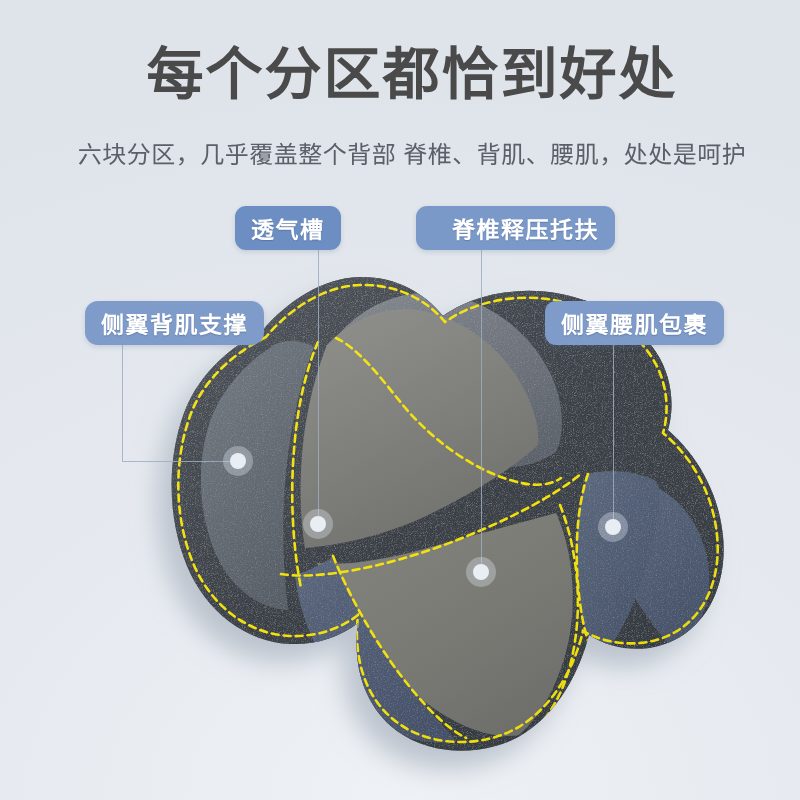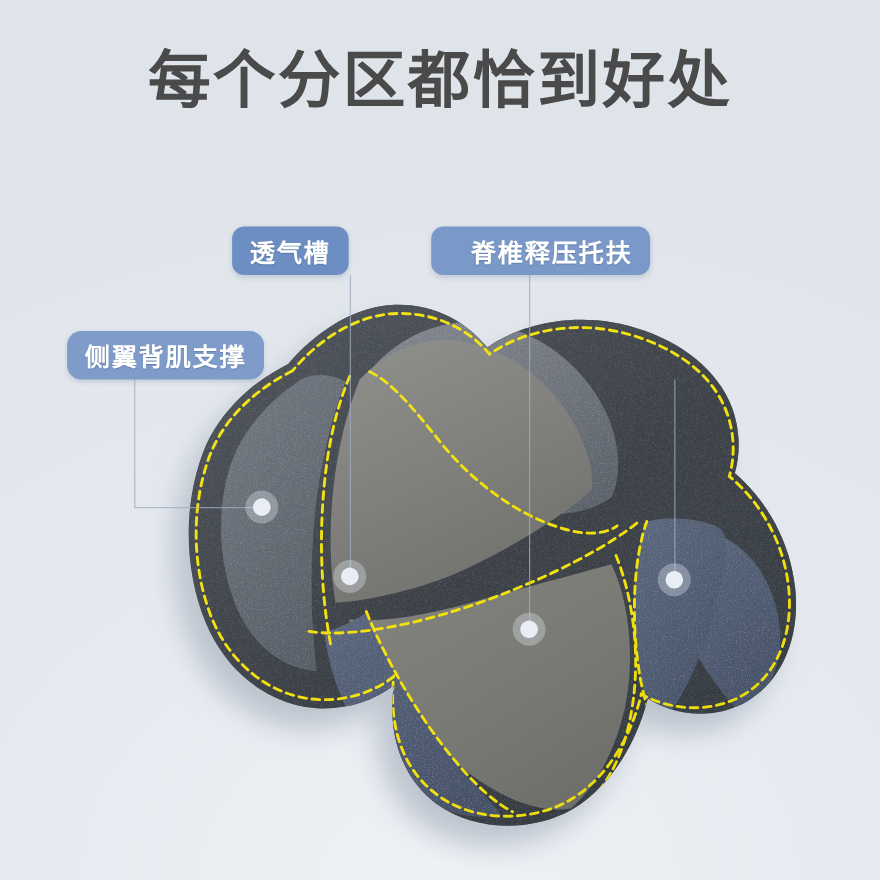--- a/index.html
+++ b/index.html
@@ -62,21 +62,21 @@
   .leader.v{width:1px;}
   .leader.h{height:1px;}
   .dot{
     position:absolute;width:16px;height:16px;border-radius:50%;
     background:#e9eef4;
     box-shadow:0 0 0 7px rgba(225,233,242,.35);
   }
 
   
   #art{position:absolute;left:0;top:0;width:800px;height:800px;}
-  .nosel{user-select:none;}
+  .nosel{user-select:none;margin-left:24px;}
 </style>
 </head>
 <body>
 
 <div id="stage">
 
   <svg id="art" viewBox="0 0 800 800" aria-hidden="true">
     <defs>
 
       <filter id="softShadow" x="-30%" y="-30%" width="160%" height="160%">
@@ -256,20 +256,21 @@
                C424,292 394,276 359,277 C324,278 288,300 262,331 Z" fill="url(#gSheen)" opacity=".25"></path>
       <linearGradient id="gSheen" x1="0" y1="0" x2=".8" y2="1">
         <stop offset="0" stop-color="#ffffff" stop-opacity=".30"></stop>
         <stop offset=".55" stop-color="#ffffff" stop-opacity="0"></stop>
         <stop offset="1" stop-color="#000000" stop-opacity=".18"></stop>
       </linearGradient>
     </g>
   </svg>
 
   <div class="title nosel">每个分区都恰到好处</div>
+  <div class="subtitle nosel">六块分区，几乎覆盖整个背部 脊椎、背肌、腰肌，处处是呵护</div>
 
   <div class="leader v" style="left:318px;top:250px;height:274px;"></div>
 
   <div class="leader v" style="left:481px;top:250px;height:322px;"></div>
 
   <div class="leader v" style="left:122px;top:345px;height:116px;"></div>
   <div class="leader h" style="left:122px;top:461px;width:116px;"></div>
 
   <div class="leader v" style="left:613px;top:345px;height:182px;"></div>
 
@@ -277,14 +278,15 @@
   <div class="dot" style="left:473px;top:564px;"></div>
   <div class="dot" style="left:230px;top:453px;"></div>
   <div class="dot" style="left:605px;top:519px;"></div>
 
   <div class="badge nosel" id="badge-vent">透气槽</div>
 
   <div class="badge nosel" id="badge-spine">脊椎释压托扶</div>
 
   <div class="badge nosel" id="badge-backwing">侧翼背肌支撑</div>
 
+  <div class="badge nosel" id="badge-lumbarwing">侧翼腰肌包裹</div>
 
 </div>
 
 </body></html>

